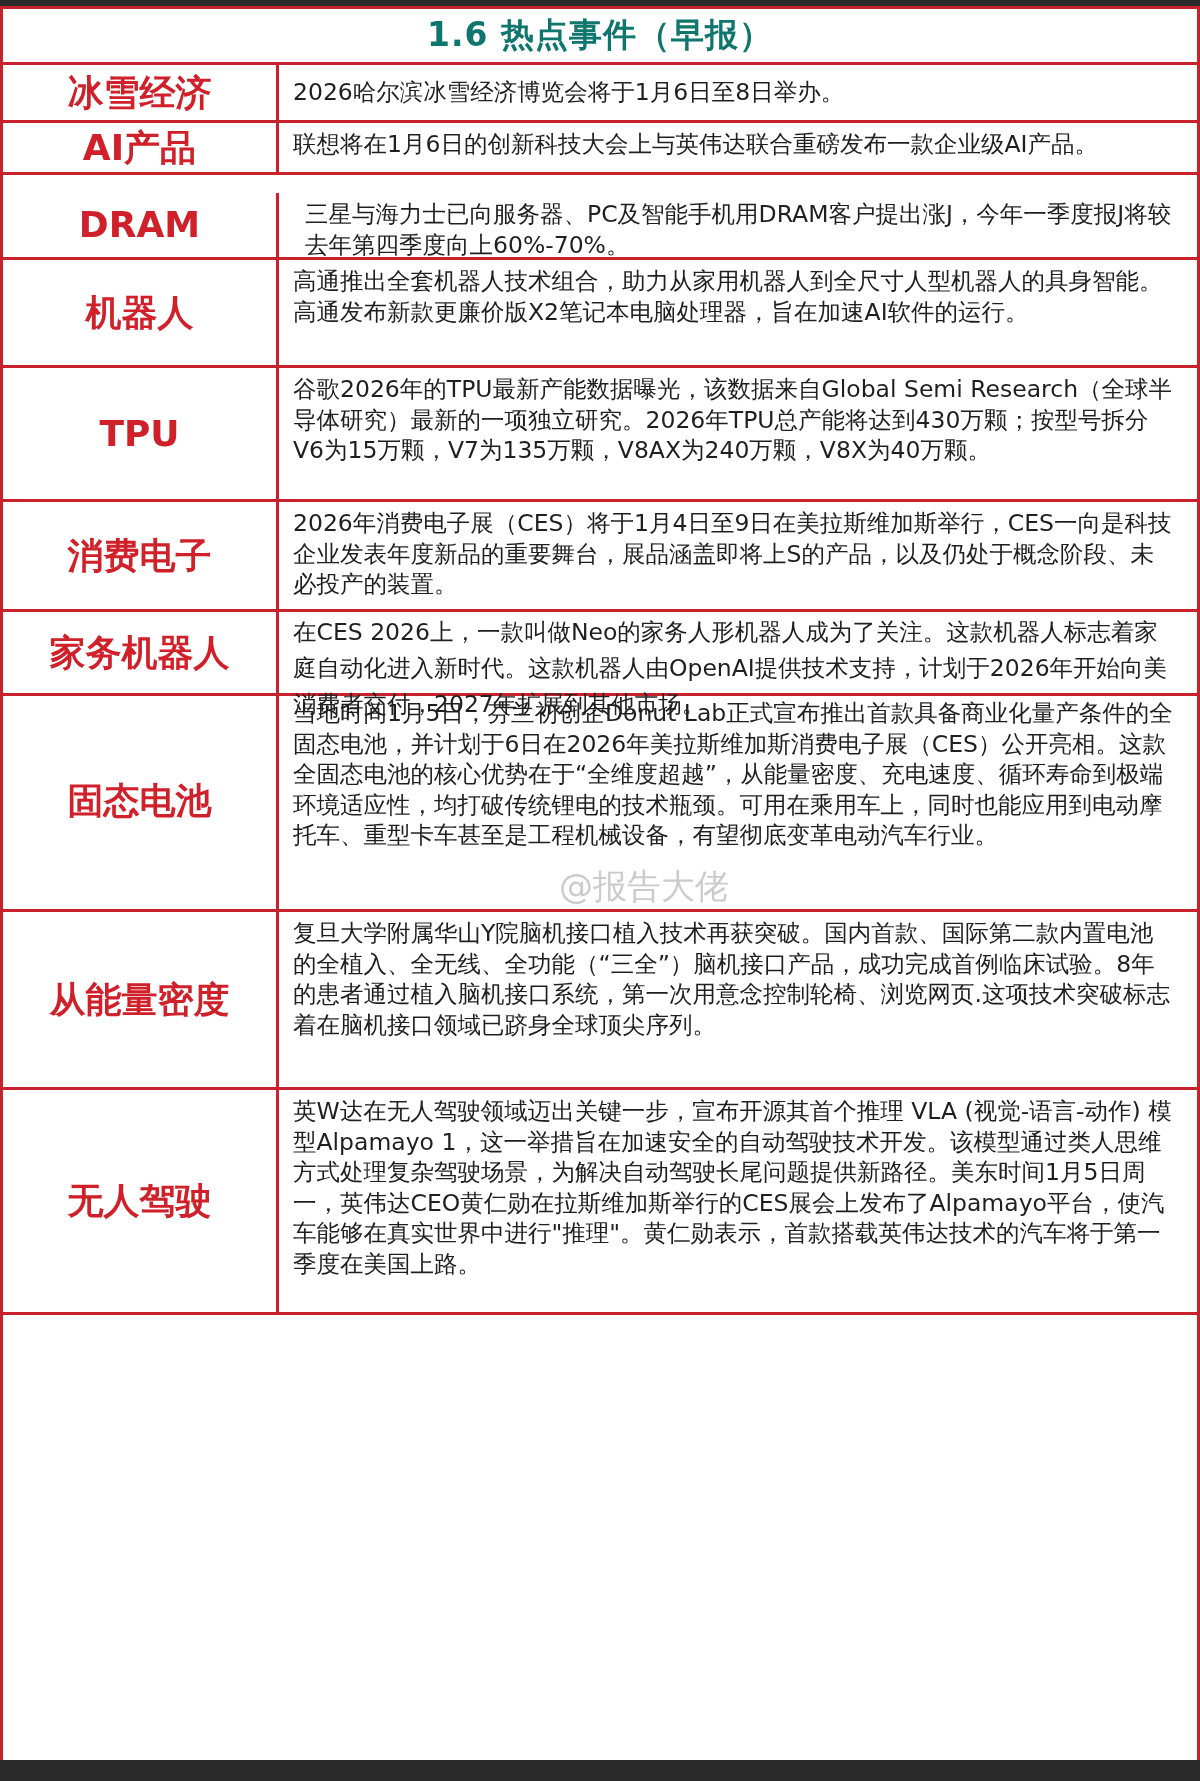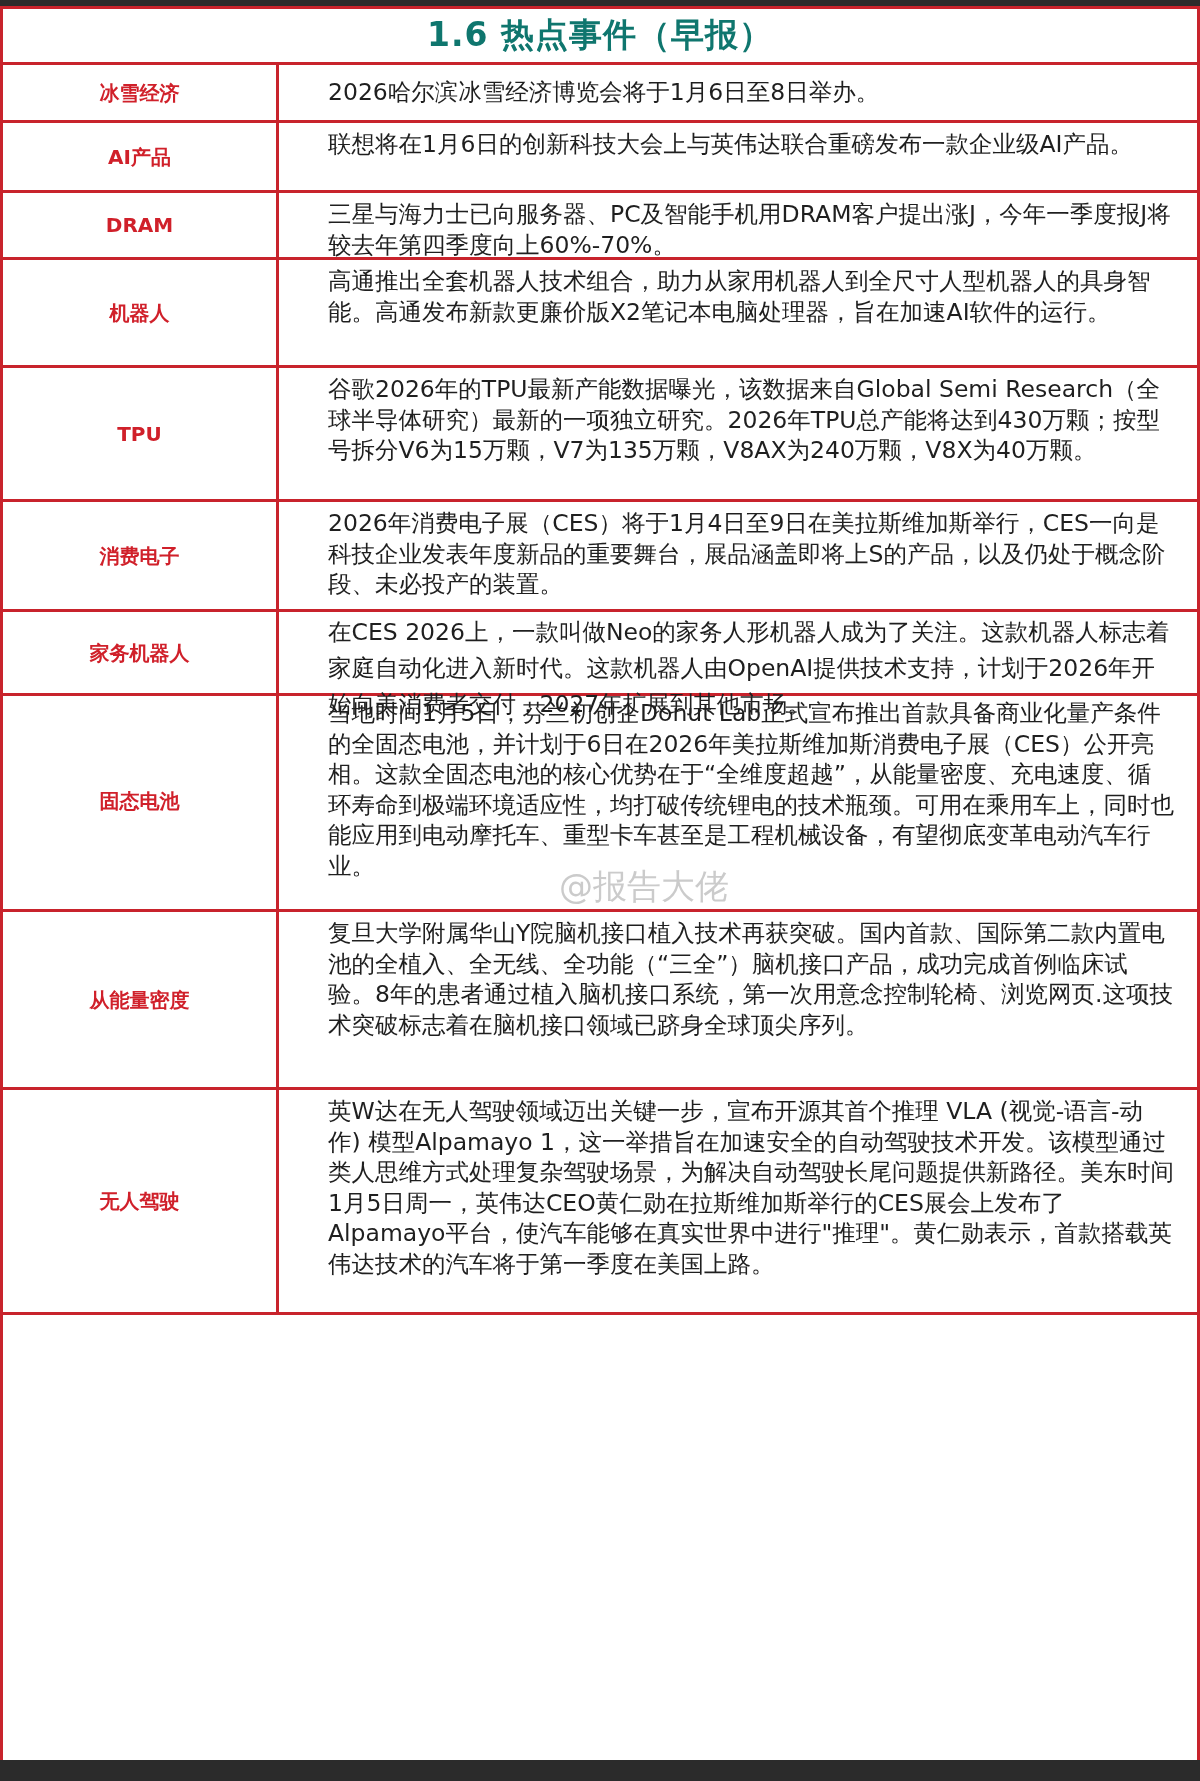--- a/index.html
+++ b/index.html
@@ -24,27 +24,27 @@
   }
   .row {
     position: absolute; left: 0; width: 1194px; display: flex;
     border-bottom: 3px solid #c8232c; box-sizing: border-box;
   }
   .row.last { border-bottom: none; }
   .cat {
     width: 276px; flex: 0 0 276px; box-sizing: border-box;
     border-right: 3px solid #c8232c;
     display: flex; align-items: center; justify-content: center; text-align: center;
-    color: #d0202a; font-weight: bold; font-size: 20px; line-height: 42px;
+    color: #d0202a; font-weight: bold; font-size: 36px; line-height: 42px;
     white-space: pre-line;
   }
   .desc {
     flex: 1; box-sizing: border-box; padding: 6px 23px 6px 14px;
     color: #1f1f1f; font-size: 23.5px; line-height: 30.5px;
-    display: flex; align-items: flex-start; margin-left: 35px;
+    display: flex; align-items: flex-start;
   }
   .desc span { display: block; }
   .watermark {
     position: absolute; left: 540px; top: 855px; color: rgba(160,160,160,0.55);
     font-size: 34px; pointer-events: none; margin-left: 16px;
   }
 </style>
 </head>
 <body>
 
@@ -55,28 +55,28 @@
     <div class="title">1.6  热点事件（早报）</div>
   </div>
 
   <div class="row" style="top:56px;height:58px;">
     <div class="cat">冰雪经济</div>
     <div class="desc" style="align-items:center;">
         <span>2026哈尔滨冰雪经济博览会将于1月6日至8日举办。</span>
       </div>
   </div>
 
-  <div class="row" style="top:114px;height:70px;">
+  <div class="row" style="top:114px;height:52px;">
     <div class="cat">AI产品</div>
     <div class="desc">
         <span>联想将在1月6日的创新科技大会上与英伟达联合重磅发布一款企业级AI产品。</span>
       </div>
   </div>
 
-  <div class="row" style="top:184px;height:67px;">
+  <div class="row" style="top:184px;height:67px;gap:12px;">
     <div class="cat">DRAM</div>
     <div class="desc">
         <span>三星与海力士已向服务器、PC及智能手机用DRAM客户提出涨J，今年一季度报J将较去年第四季度向上60%-70%。</span>
       </div>
   </div>
 
   <div class="row" style="top:251px;height:108px;">
     <div class="cat">机器人</div>
     <div class="desc">
         <span>高通推出全套机器人技术组合，助力从家用机器人到全尺寸人型机器人的具身智能。高通发布新款更廉价版X2笔记本电脑处理器，旨在加速AI软件的运行。</span>

